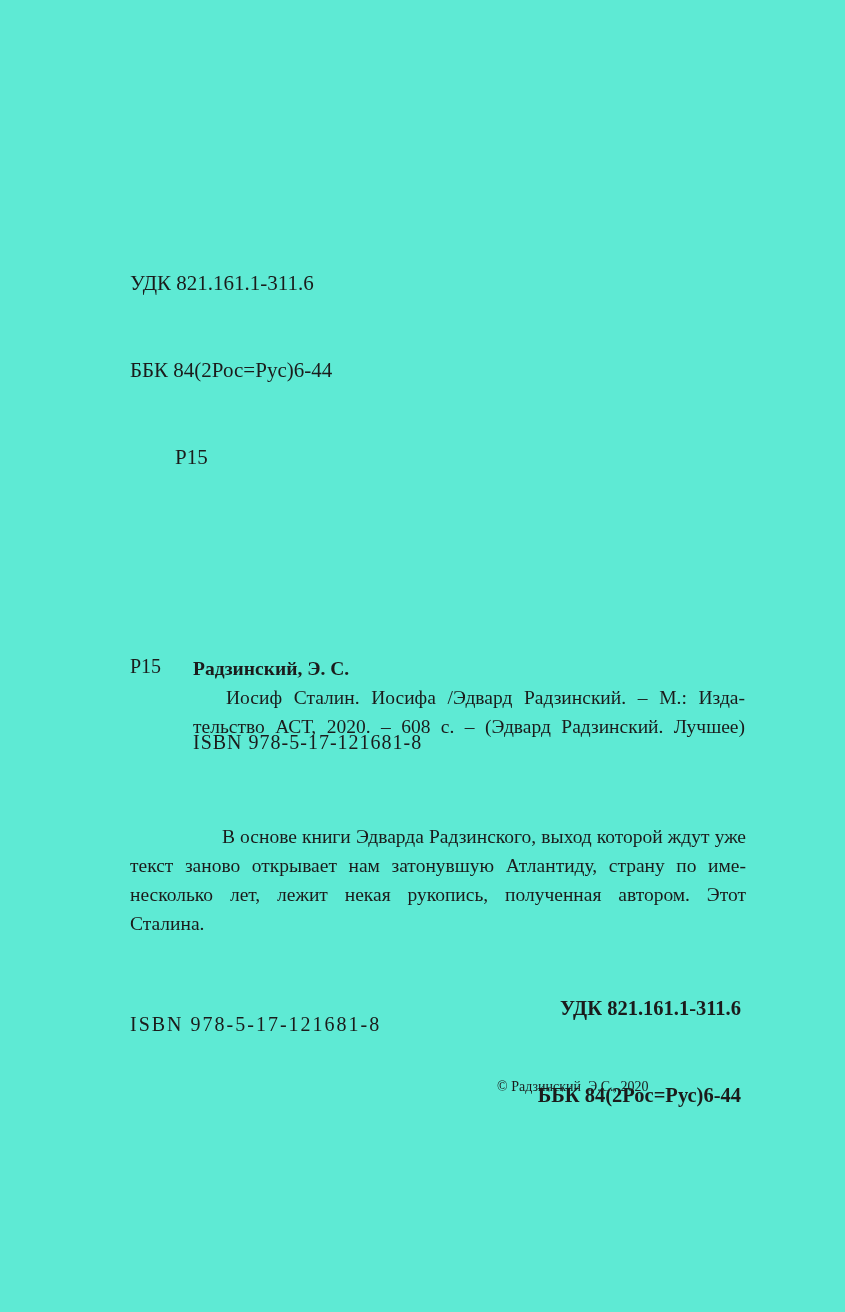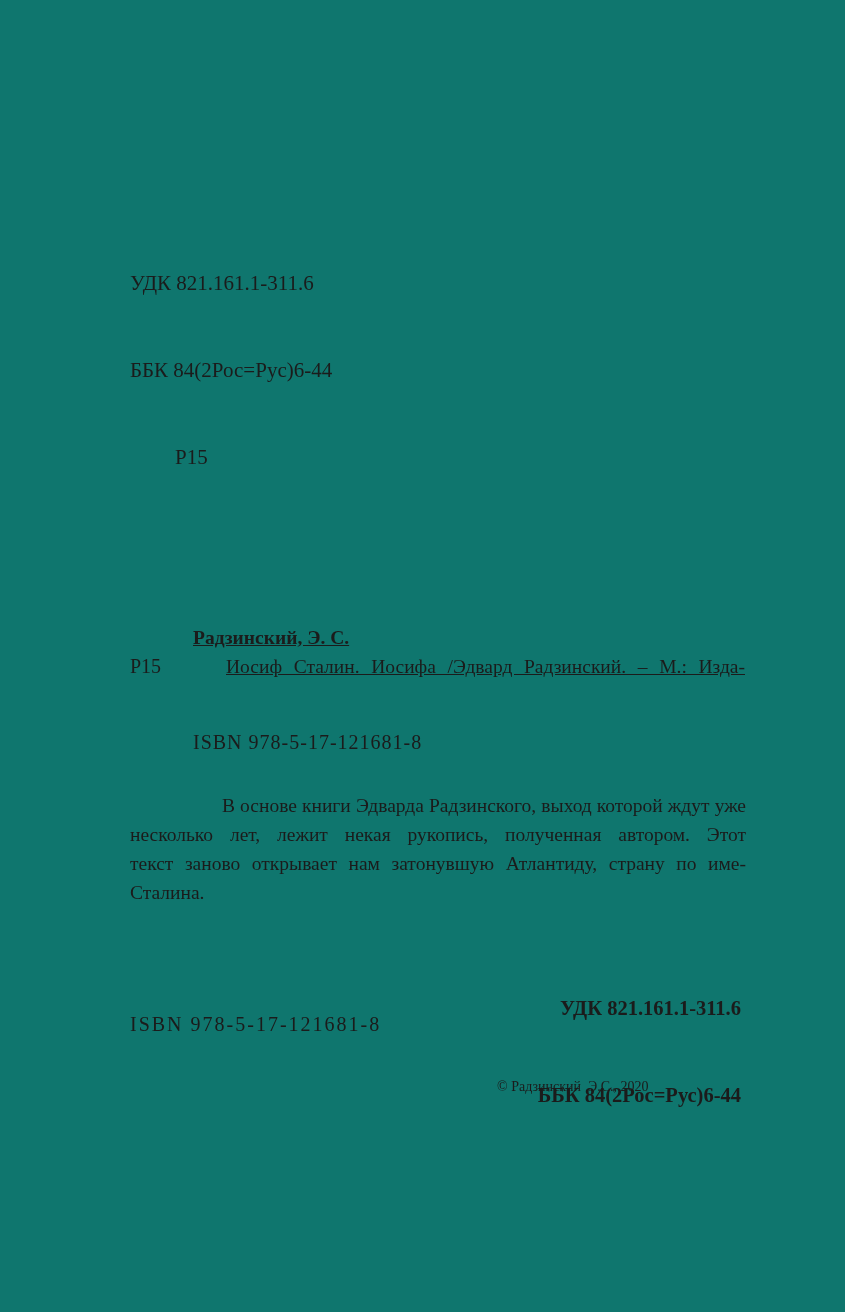--- a/index.html
+++ b/index.html
@@ -4,21 +4,21 @@
 <style>
   html, body {
     margin: 0;
     padding: 0;
     background: #ffffff;
   }
   .page {
     position: relative;
     width: 845px;
     height: 1312px;
-    background: #0f766e;
+    background: #5eead4;
     font-family: "Liberation Serif", "DejaVu Serif", serif;
     color: #1b1b1b;
     overflow: hidden;
   }
   .abs { position: absolute; }
 
   
   .top-codes {
     left: 130px;
     top: 211px;
@@ -31,25 +31,24 @@
   
   .card-author-sign {
     left: 130px;
     top: 652px;
     font-size: 20px;
     line-height: 29px;
     white-space: pre;
   }
   .card-block {
     left: 193px;
-    top: 623px;
+    top: 654px;
     width: 552px;
     font-size: 19.5px;
     line-height: 29px;
-    text-decoration: underline;
   }
   .card-heading {
     font-weight: bold;
     white-space: pre;
   }
   .jline {
     text-align: justify;
     text-align-last: justify;
   }
   .card-desc-first { text-indent: 33px; }
@@ -63,21 +62,21 @@
   }
 
   
   .annotation {
     left: 130px;
     top: 791px;
     width: 616px;
     font-size: 19.5px;
     line-height: 29px;
   }
-  .annotation .first { text-indent: 92px; }
+  .annotation .first { text-indent: 92px; margin-top: 31px; }
   .annotation .last {
     text-align: right;
     text-align-last: left;
   }
 
   
   .bottom-codes {
     right: 104px;
     top: 936px;
     font-size: 20.5px;
@@ -112,28 +111,29 @@
     <div>УДК 821.161.1-311.6</div>
     <div>ББК 84(2Рос=Рус)6-44</div>
     <div class="author-sign">Р15</div>
   </div>
 
   <div class="abs card-author-sign">Р15</div>
 
   <div class="abs card-block">
     <div class="card-heading">Радзинский, Э. С.</div>
     <div class="jline card-desc-first">Иосиф Сталин. Иосифа /Эдвард Радзинский. – М.: Изда-</div>
+    <div class="jline">тельство АСТ, 2020. – 608 с. – (Эдвард Радзинский. Лучшее)</div>
   </div>
 
   <div class="abs isbn-mid">ISBN 978-5-17-121681-8</div>
 
   <div class="abs annotation">
     <div class="jline first">В основе книги Эдварда Радзинского, выход которой ждут уже</div>
+    <div class="jline">текст заново открывает нам затонувшую Атлантиду, страну по име-</div>
     <div class="jline">несколько лет, лежит некая рукопись, полученная автором. Этот</div>
-    <div class="jline">текст заново открывает нам затонувшую Атлантиду, страну по име-</div>
     <div class="last">Сталина.</div>
   </div>
 
   <div class="abs bottom-codes">
     <div>УДК 821.161.1-311.6</div>
     <div>ББК 84(2Рос=Рус)6-44</div>
   </div>
 
   <div class="abs isbn-footer">ISBN 978-5-17-121681-8</div>
 

